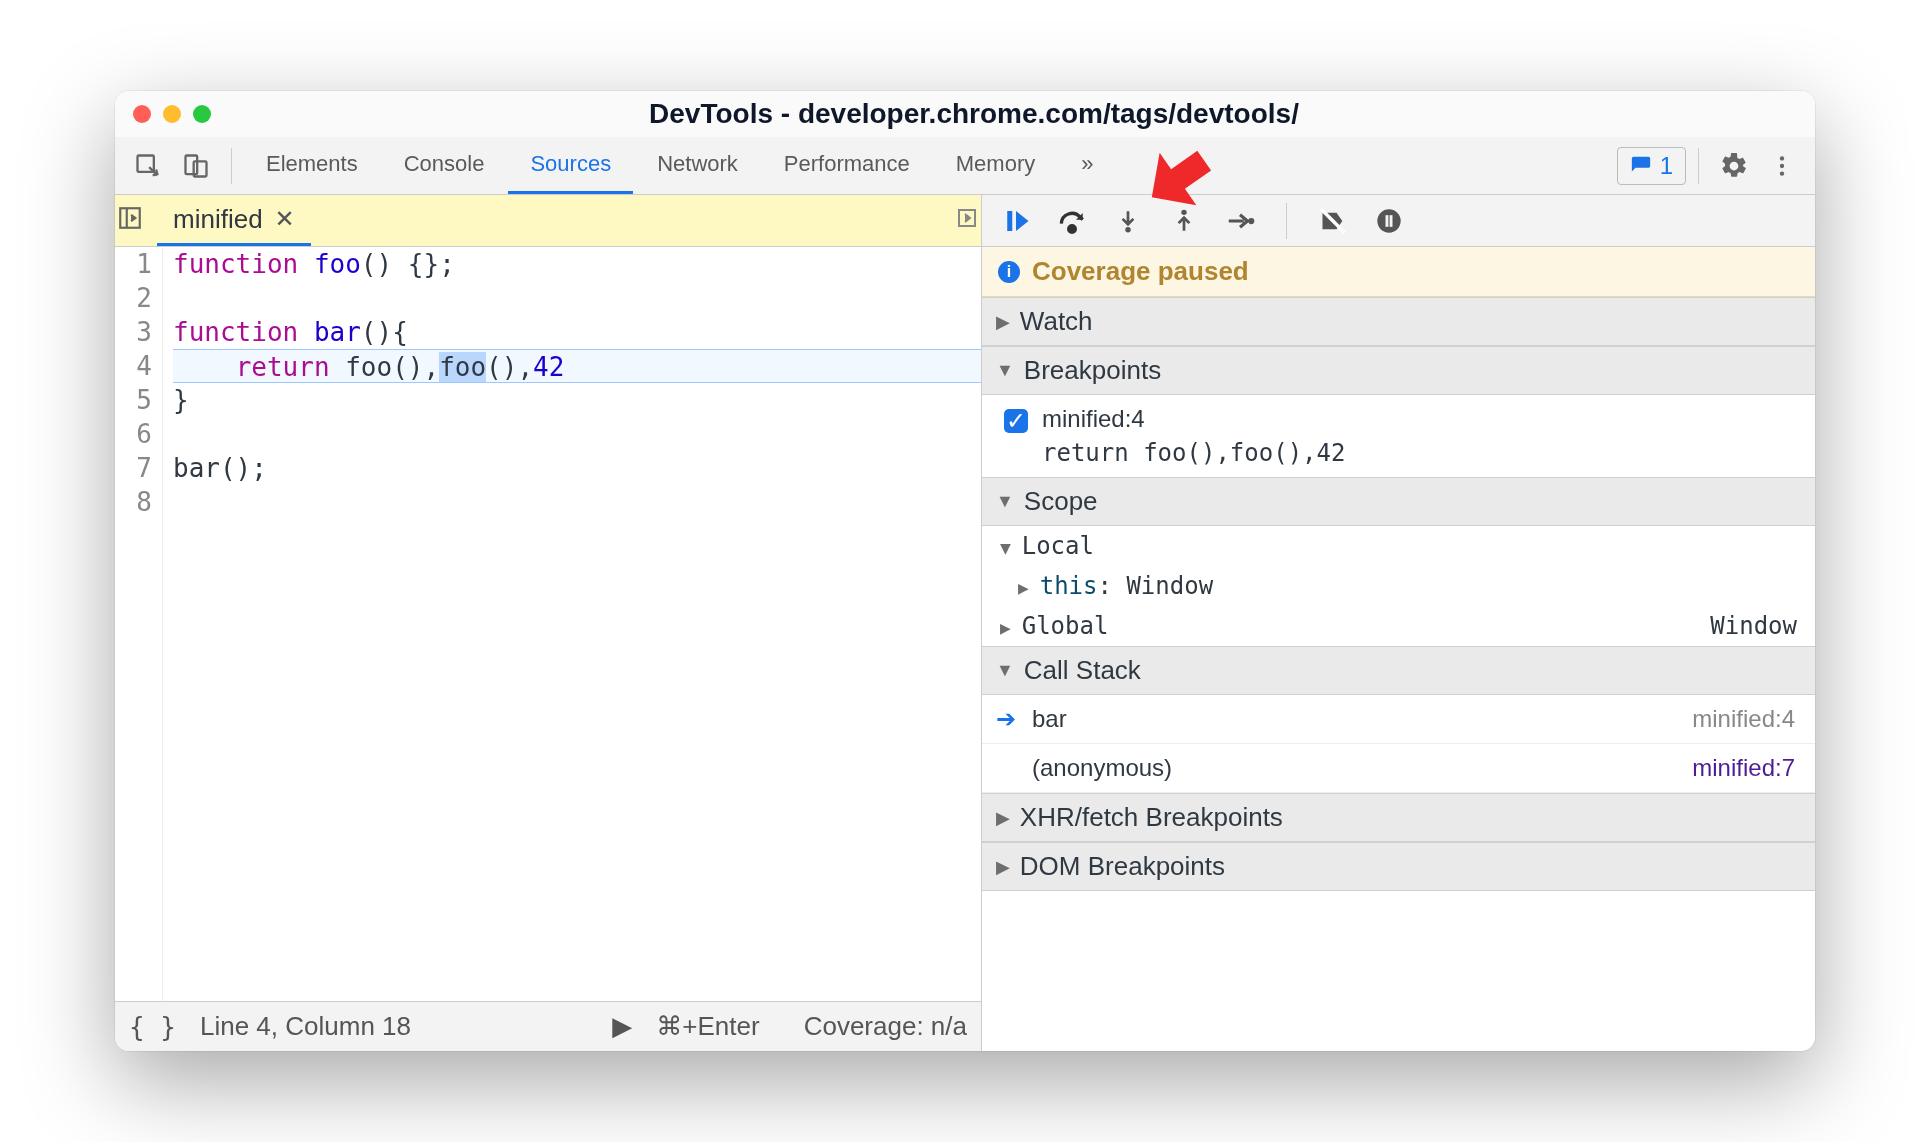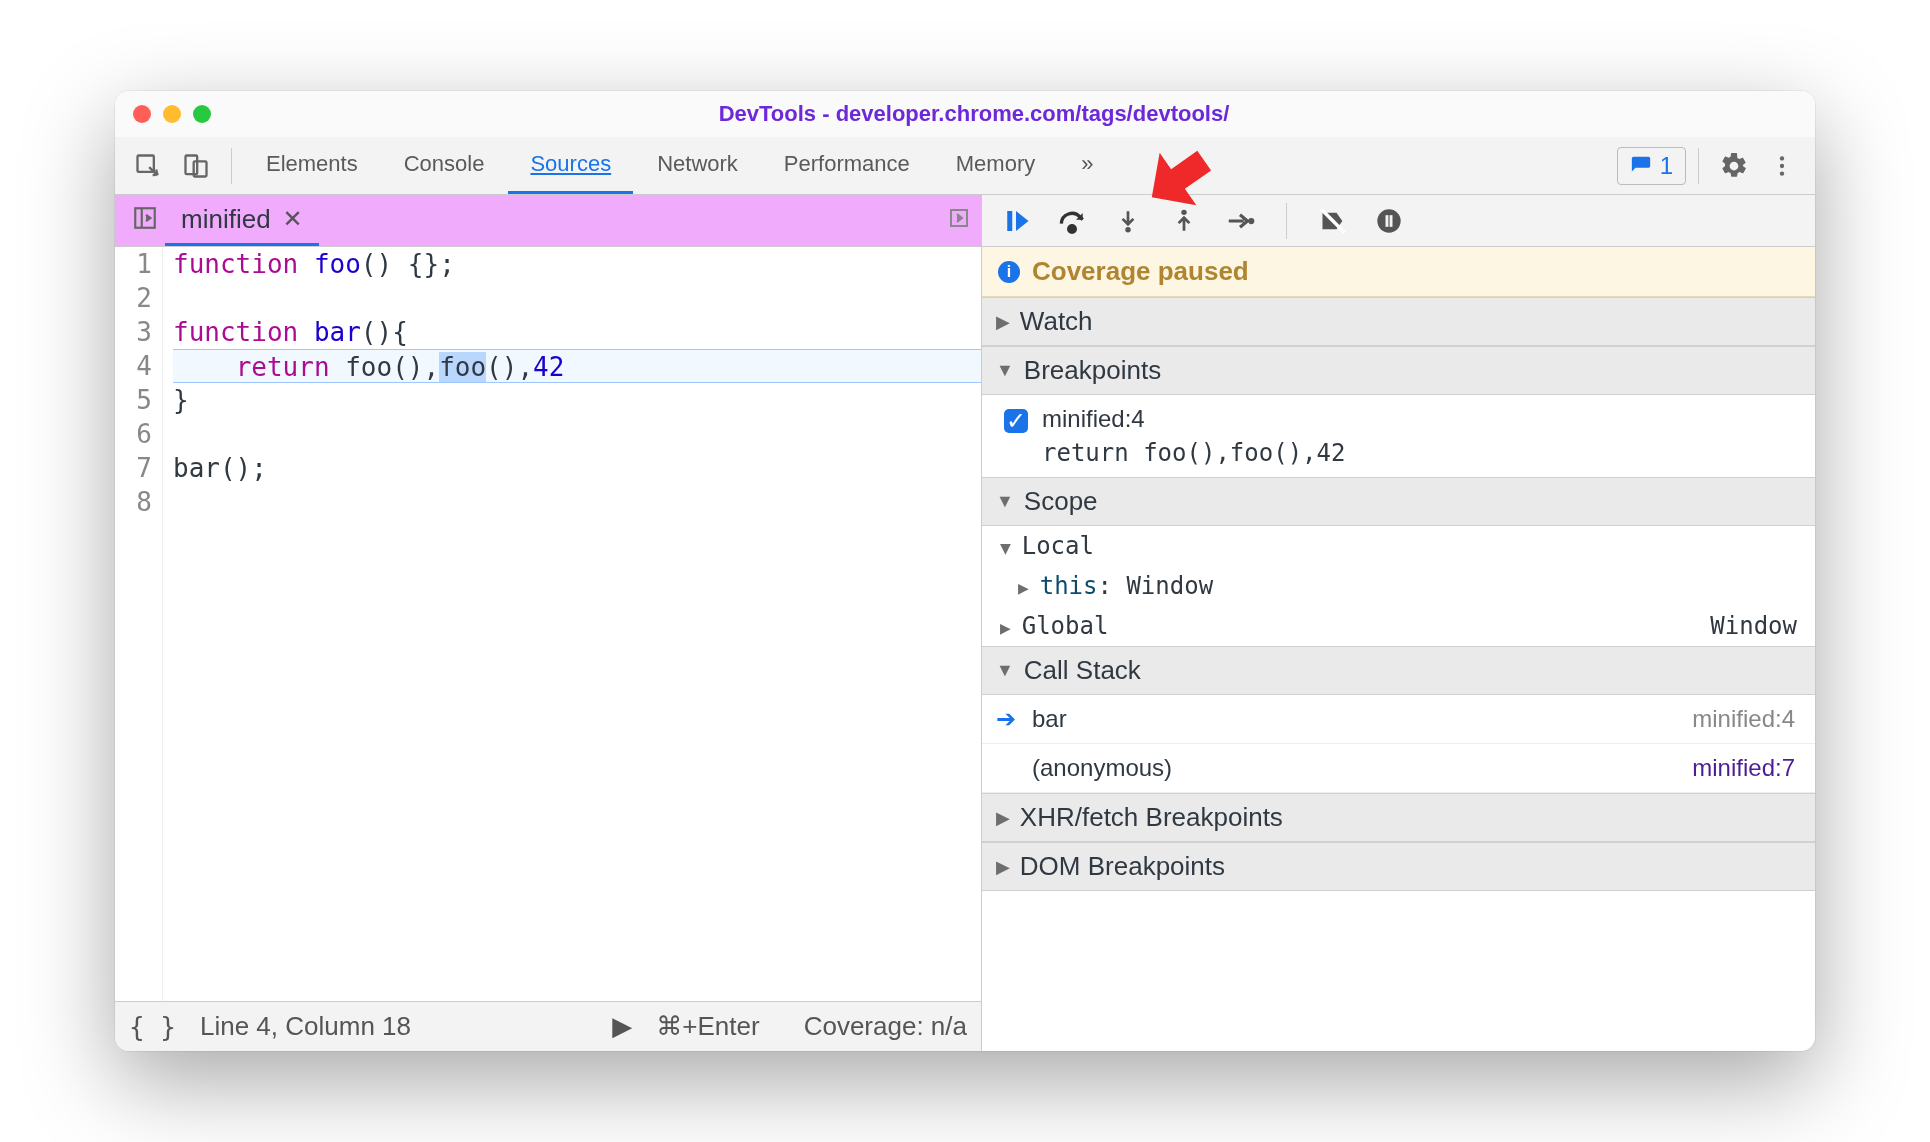--- a/index.html
+++ b/index.html
@@ -35,22 +35,22 @@
   }
   .traffic-lights { display: flex; gap: 12px; }
   .tl { width: 18px; height: 18px; border-radius: 50%; }
   .tl.red { background: #ff5f57; }
   .tl.yellow { background: #febc2e; }
   .tl.green { background: #28c840; }
   .titlebar-title {
     flex: 1;
     text-align: center;
     font-weight: 600;
-    color: #6d28d9;
-    font-size: 22px;
+    color: #0f172a;
+    font-size: 28px;
     margin-left: -60px;
   }
 
   
   .tabstrip {
     height: 58px;
     display: flex;
     align-items: center;
     background: #f3f3f3;
     border-bottom: 1px solid #ccc;
@@ -66,21 +66,21 @@
   .tab-btn {
     padding: 0 22px;
     height: 100%;
     display: flex;
     align-items: center;
     color: #5a5a5a;
     font-size: 22px;
     border-bottom: 3px solid transparent;
     cursor: pointer;
   }
-  .tab-btn.active { color: #1a73e8; border-bottom-color: #1a73e8; text-decoration: underline; }
+  .tab-btn.active { color: #1a73e8; border-bottom-color: #1a73e8; }
   .spacer { flex: 1; }
   .issues-badge {
     display: flex; align-items: center; gap: 8px;
     border: 1px solid #bbb; border-radius: 4px;
     padding: 4px 12px; color: #1a73e8; font-size: 24px;
   }
   .red-arrow {
     position: absolute;
     transform: rotate(-35deg);
     color: #ef2929;
@@ -102,26 +102,25 @@
   .right-pane {
     flex: 1;
     display: flex;
     flex-direction: column;
     overflow-y: auto;
   }
 
   
   .filetabs {
     height: 52px;
-    background: #f0abfc;
+    background: #fef9c3;
     border-bottom: 1px solid #ccc;
     display: flex;
     align-items: center;
-    padding: 0 10px;
-    text-align: center;
+    padding: 0 2px;
   }
   .file-tab {
     display: flex; align-items: center; gap: 12px;
     padding: 0 16px;
     height: 100%;
     border-bottom: 3px solid #1a73e8;
     font-size: 26px;
   }
   .file-tab .close { font-size: 24px; color: #555; }
 

